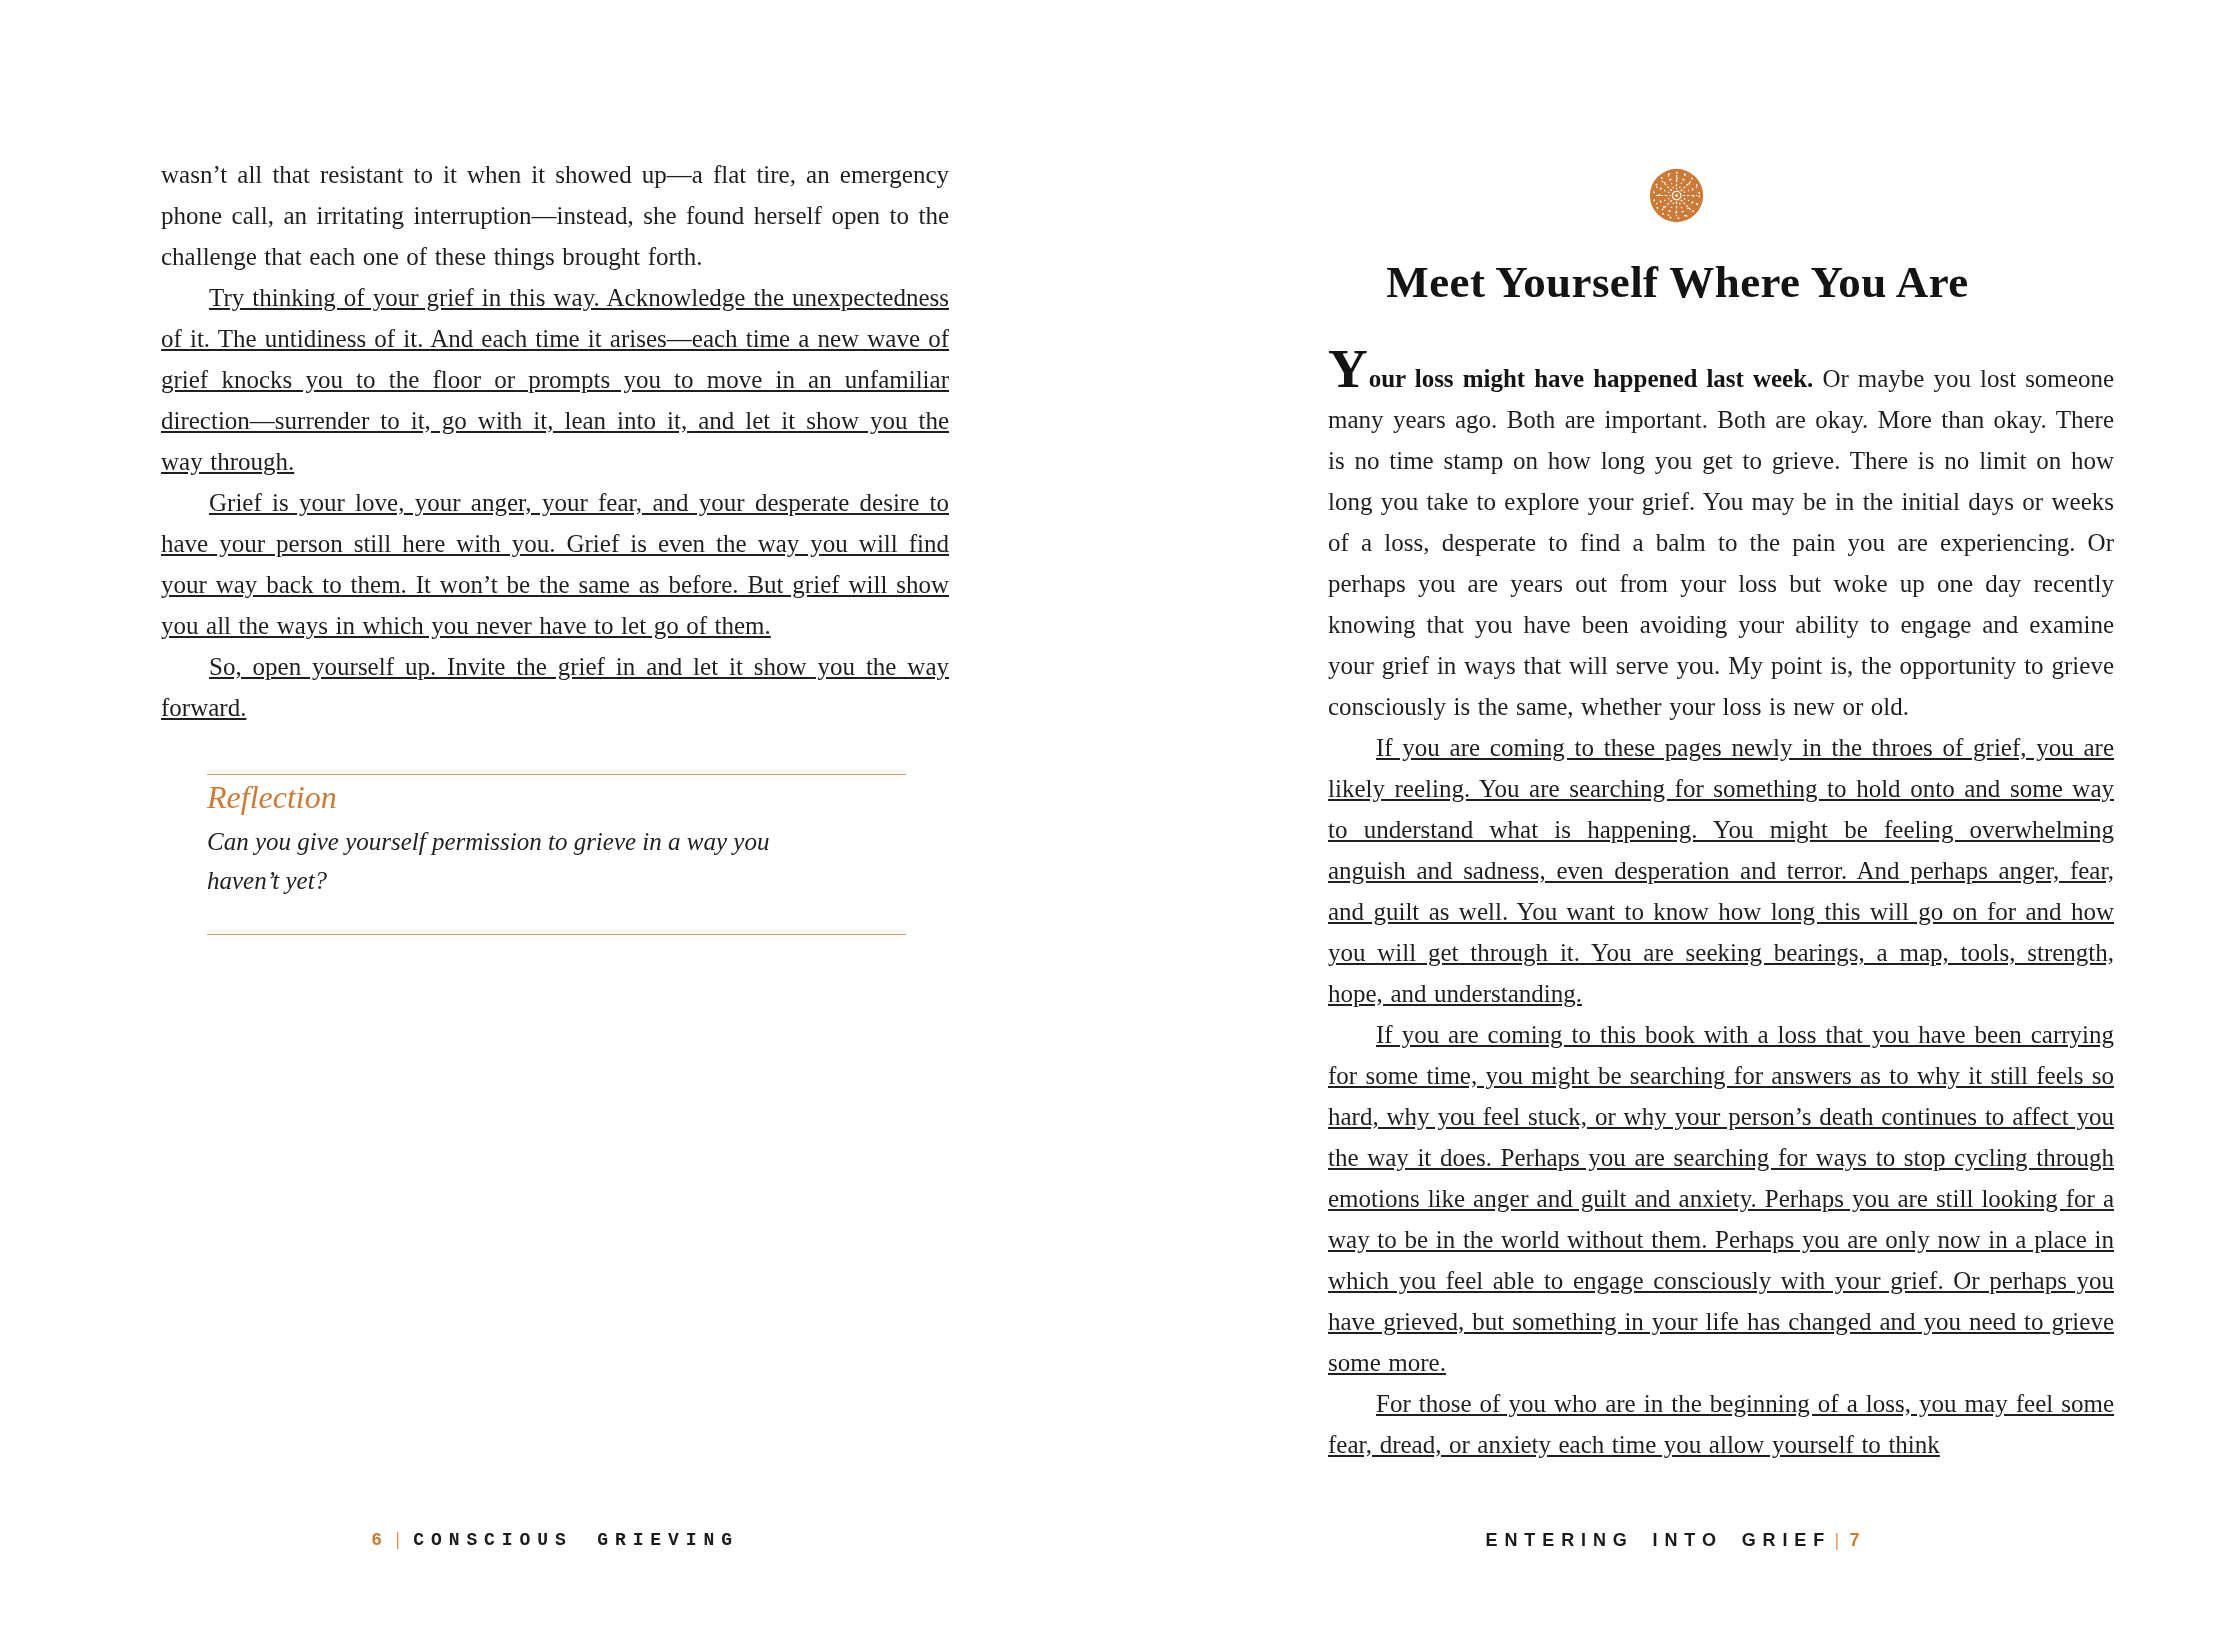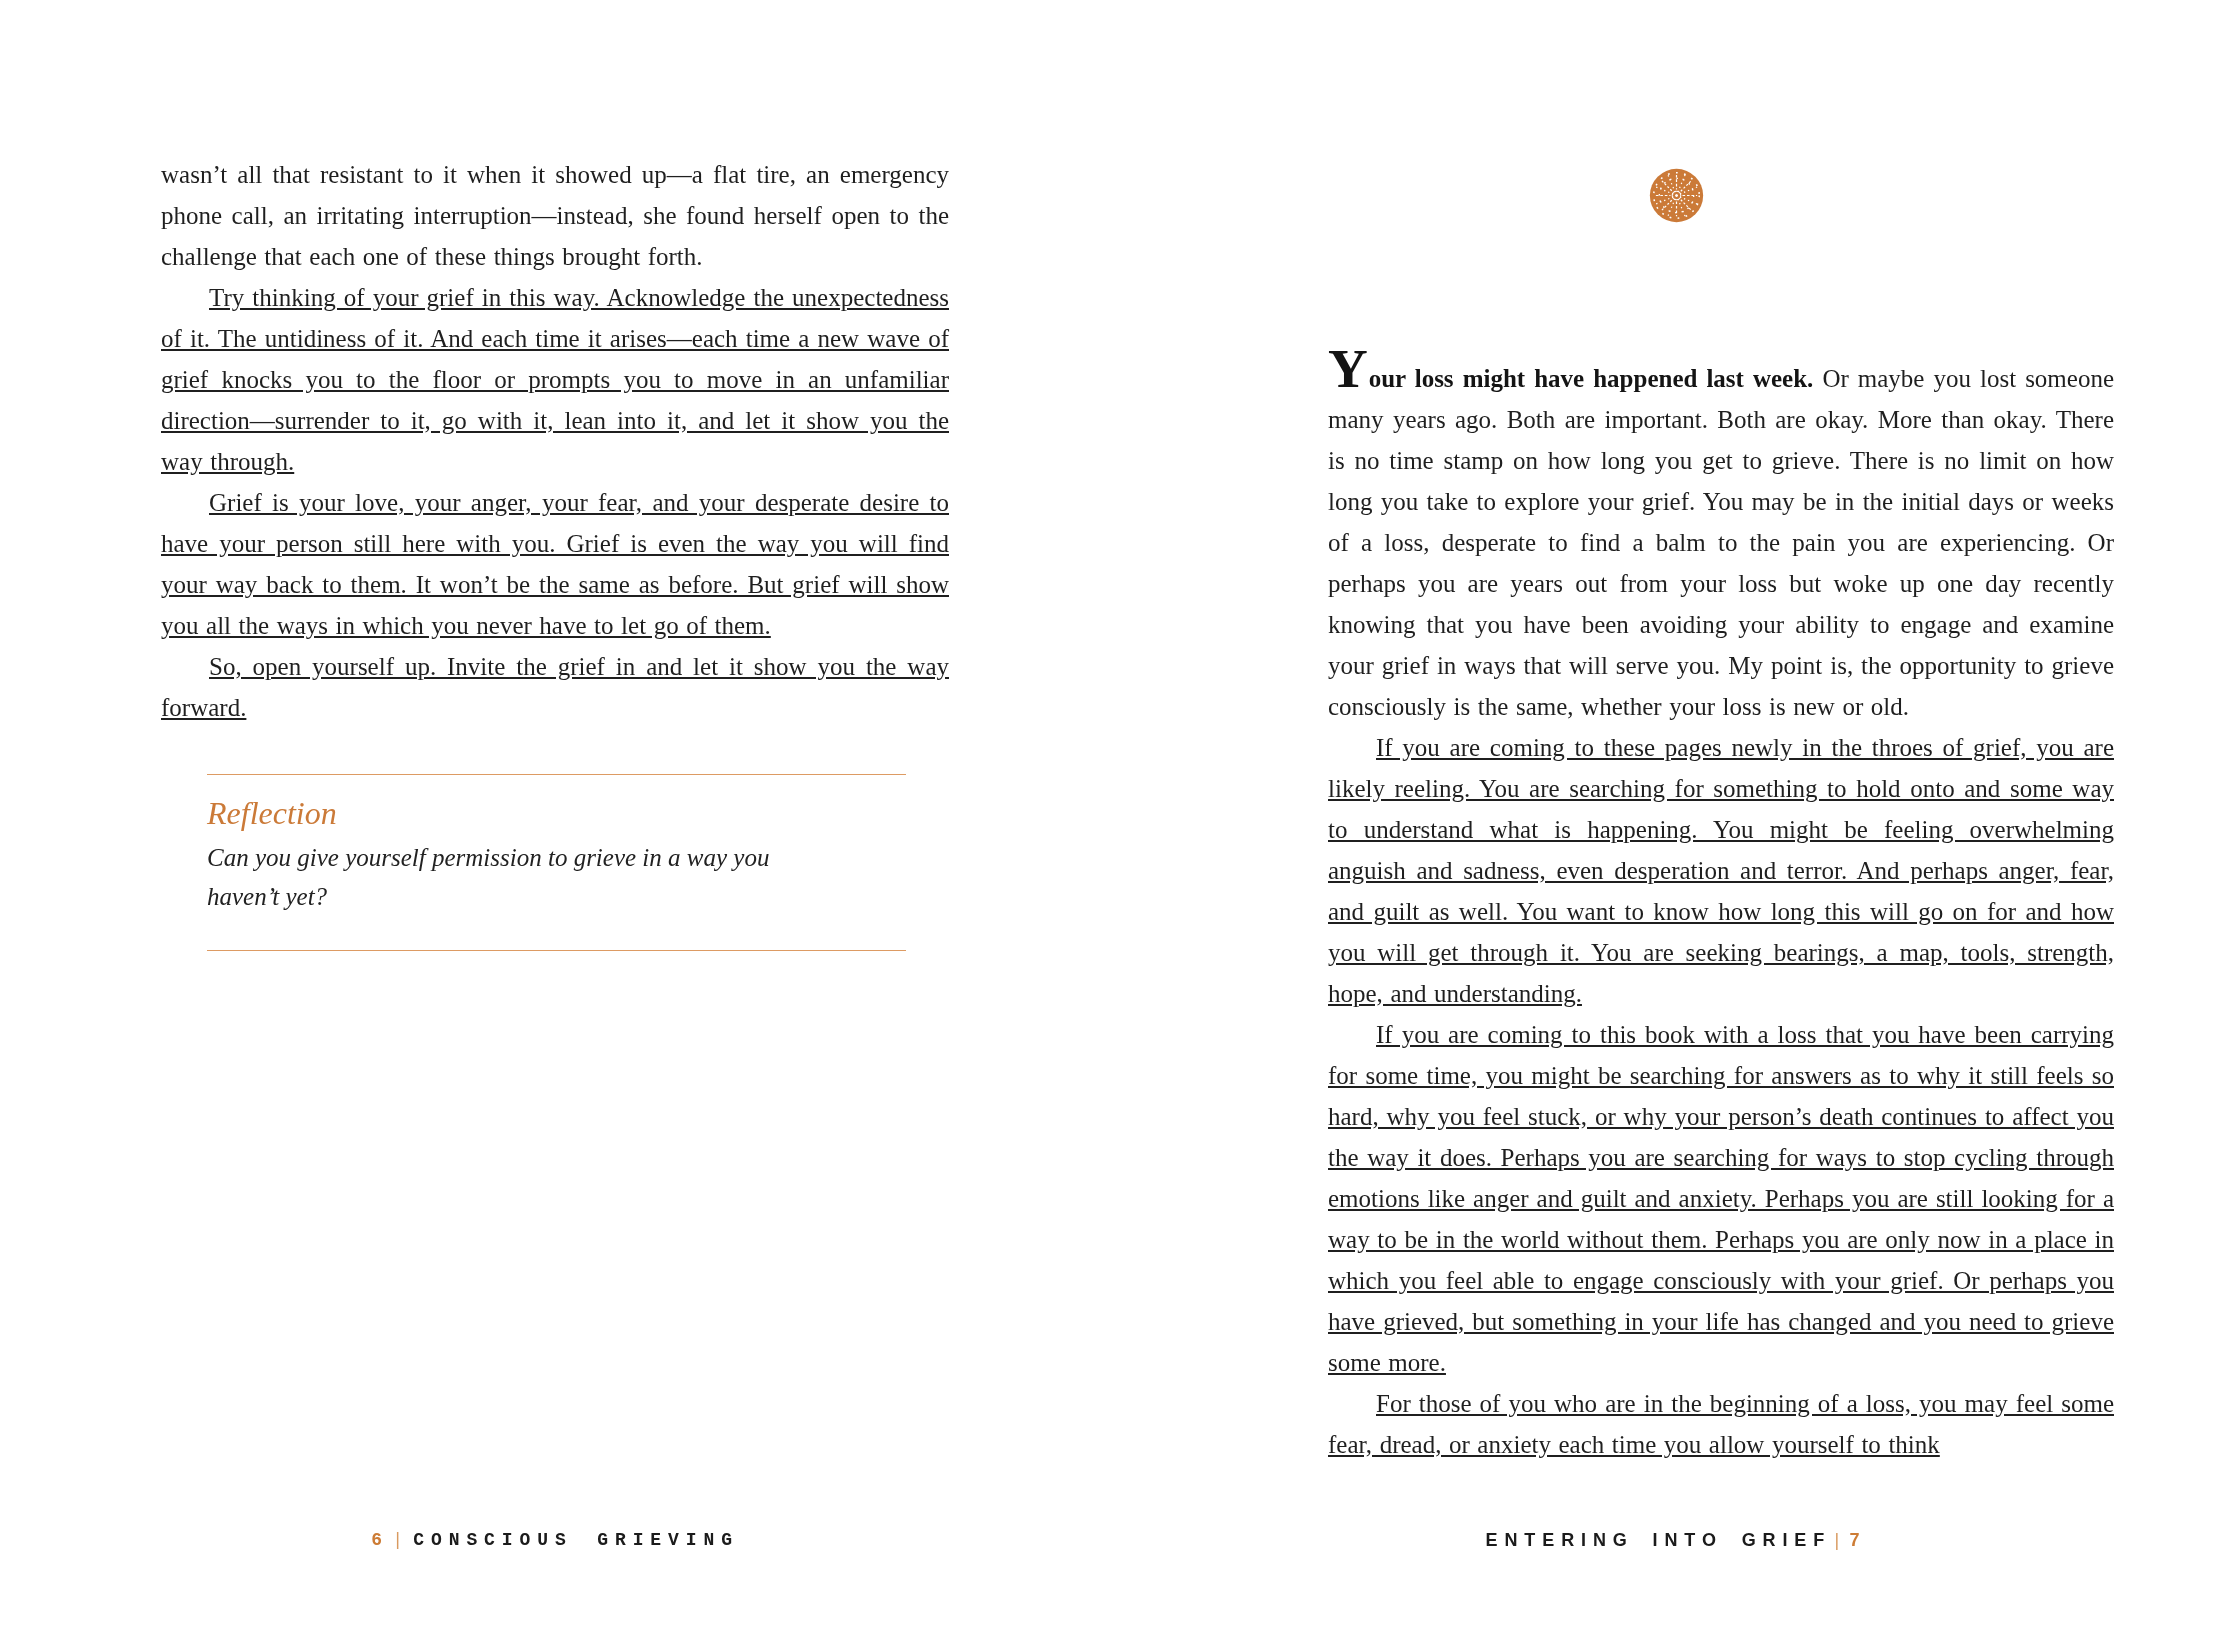--- a/index.html
+++ b/index.html
@@ -26,21 +26,21 @@
   .body-p.indent { text-indent: 48px; text-decoration: underline; }
 
   
   .left-body { left: 161px; top: 154px; width: 788px; }
 
   .reflection-block {
     position: absolute;
     left: 207px; top: 774px; width: 699px;
     border-top: 1.7px solid #dd9b63;
     border-bottom: 1.7px solid #dd9b63;
-    padding: 19px 0 34px 0;
+    padding: 3px 0 34px 0;
     box-sizing: border-box;
   }
   .reflection-heading {
     font-style: italic;
     font-size: 32px;
     line-height: 39px;
     color: #cb7a38;
     margin: 0 0 5.1px 0;
     font-weight: normal;
   }
@@ -139,20 +139,21 @@
       </g>
       <g fill="none" stroke="#ffffff">
         <circle cx="32" cy="32" r="20" stroke-width="1.6" stroke-dasharray="1.8 6"></circle>
         <circle cx="32" cy="32" r="26.5" stroke-width="1.8" stroke-dasharray="2 7.5"></circle>
         <circle cx="32" cy="32" r="5" stroke-width="1.2"></circle>
       </g>
       <circle cx="32" cy="32" r="1.6" fill="#ffffff"></circle>
     </svg>
   </div>
 
+  <h1 class="chapter-title">Meet Yourself Where You Are</h1>
 
   <div class="text-col right-body">
     <p class="body-p"><span class="dropcap">Y</span><span class="bold-lead">our loss might have happened last week.</span><span> Or maybe you lost someone many years ago. Both are important. Both are okay. More than okay. There is no time stamp on how long you get to grieve. There is no limit on how long you take to explore your grief. You may be in the initial days or weeks of a loss, desperate to find a balm to the pain you are experiencing. Or perhaps you are years out from your loss but woke up one day recently knowing that you have been avoiding your ability to engage and examine your grief in ways that will serve you. My point is, the opportunity to grieve consciously is the same, whether your loss is new or old.</span></p>
     <p class="body-p indent">If you are coming to these pages newly in the throes of grief, you are likely reeling. You are searching for something to hold onto and some way to understand what is happening. You might be feeling overwhelming anguish and sadness, even desperation and terror. And perhaps anger, fear, and guilt as well. You want to know how long this will go on for and how you will get through it. You are seeking bearings, a map, tools, strength, hope, and understanding.</p>
     <p class="body-p indent">If you are coming to this book with a loss that you have been carrying for some time, you might be searching for answers as to why it still feels so hard, why you feel stuck, or why your person’s death continues to affect you the way it does. Perhaps you are searching for ways to stop cycling through emotions like anger and guilt and anxiety. Perhaps you are still looking for a way to be in the world without them. Perhaps you are only now in a place in which you feel able to engage consciously with your grief. Or perhaps you have grieved, but something in your life has changed and you need to grieve some more.</p>
     <p class="body-p indent">For those of you who are in the beginning of a loss, you may feel some fear, dread, or anxiety each time you allow yourself to think</p>
   </div>
 
   <div class="footer footer-right">
     <span>ENTERING INTO GRIEF</span><span class="sep">|</span><span class="page-num">7</span>

